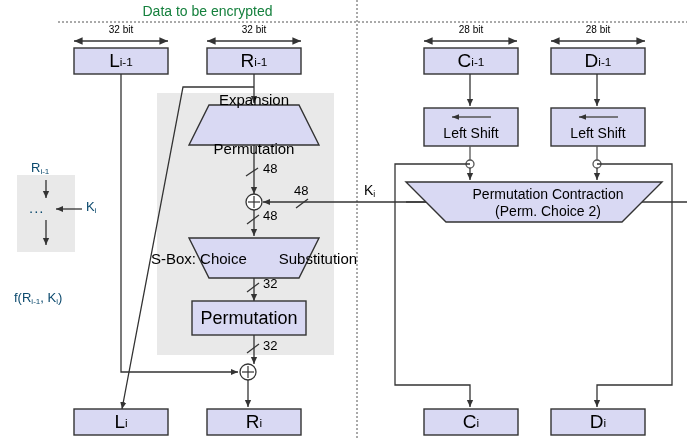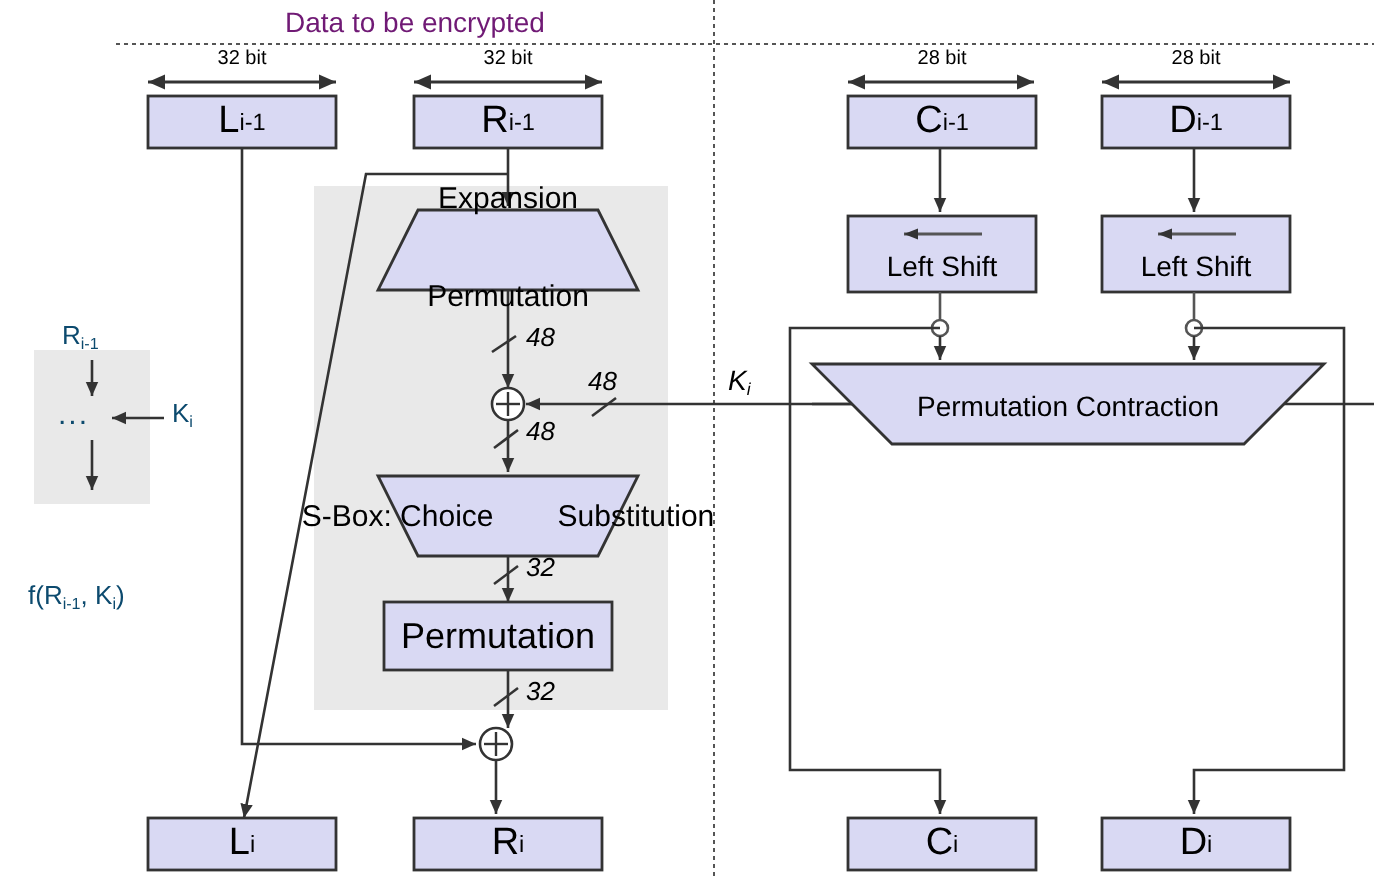--- a/index.html
+++ b/index.html
@@ -7,34 +7,33 @@
     position:relative;
     width:687px;height:439px;
     background:#ffffff;
     font-family:"Liberation Sans","DejaVu Sans",sans-serif;
     overflow:hidden;
   }
   #svg-layer{position:absolute;left:0;top:0;width:687px;height:439px;}
 
   .hdr{
     position:absolute;
-    font-size:14px;color:#701a75;
+    font-size:14px;color:#15803d;
     text-align:center;
     white-space:nowrap;
   }
   .bitlabel{
     position:absolute;
     font-size:10px;color:#000;
     text-align:center;white-space:nowrap;
   }
   .wirelabel{
     position:absolute;
     font-size:13px;color:#000;
     white-space:nowrap;
-    font-style:italic;
   }
   .boxlabel{
     position:absolute;
     display:flex;align-items:center;justify-content:center;
     white-space:nowrap;color:#000;
     pointer-events:none;
   }
   .reg-text{font-size:19px;}
   .trap-text{font-size:15px;line-height:1.12;text-align:center;gap:32px;}
   .pc2-text{font-size:14px;line-height:1.18;text-align:center;}
@@ -186,22 +185,23 @@
   <div class="boxlabel trap-text" style="left:189px;top:238px;width:130px;height:42px;flex-direction:row;">
     <div>S-Box: Choice</div>
     <div>Substitution</div>
   </div>
 
   <div class="boxlabel perm-text" style="left:192px;top:301px;width:114px;height:34px;">Permutation</div>
 
   <div class="boxlabel ls-text" style="left:424px;top:120px;width:94px;height:26px;">Left Shift</div>
   <div class="boxlabel ls-text" style="left:551px;top:120px;width:94px;height:26px;">Left Shift</div>
 
-  <div class="boxlabel pc2-text" style="left:406px;top:184px;width:256px;height:38px;flex-direction:column;">
+  <div class="boxlabel pc2-text" style="left:420px;top:184px;width:256px;height:38px;flex-direction:column;">
     <div>Permutation Contraction</div>
+    <div>(Perm. Choice 2)</div>
   </div>
 
   <div class="wirelabel" style="left:263px;top:161px;">48</div>
   <div class="wirelabel" style="left:294px;top:183px;">48</div>
   <div class="wirelabel" style="left:263px;top:208px;">48</div>
   <div class="wirelabel" style="left:263px;top:276px;">32</div>
   <div class="wirelabel" style="left:263px;top:338px;">32</div>
 
   <div class="wirelabel" style="left:364px;top:182px;font-size:14px;">
     <span>K</span><sub>i</sub>

